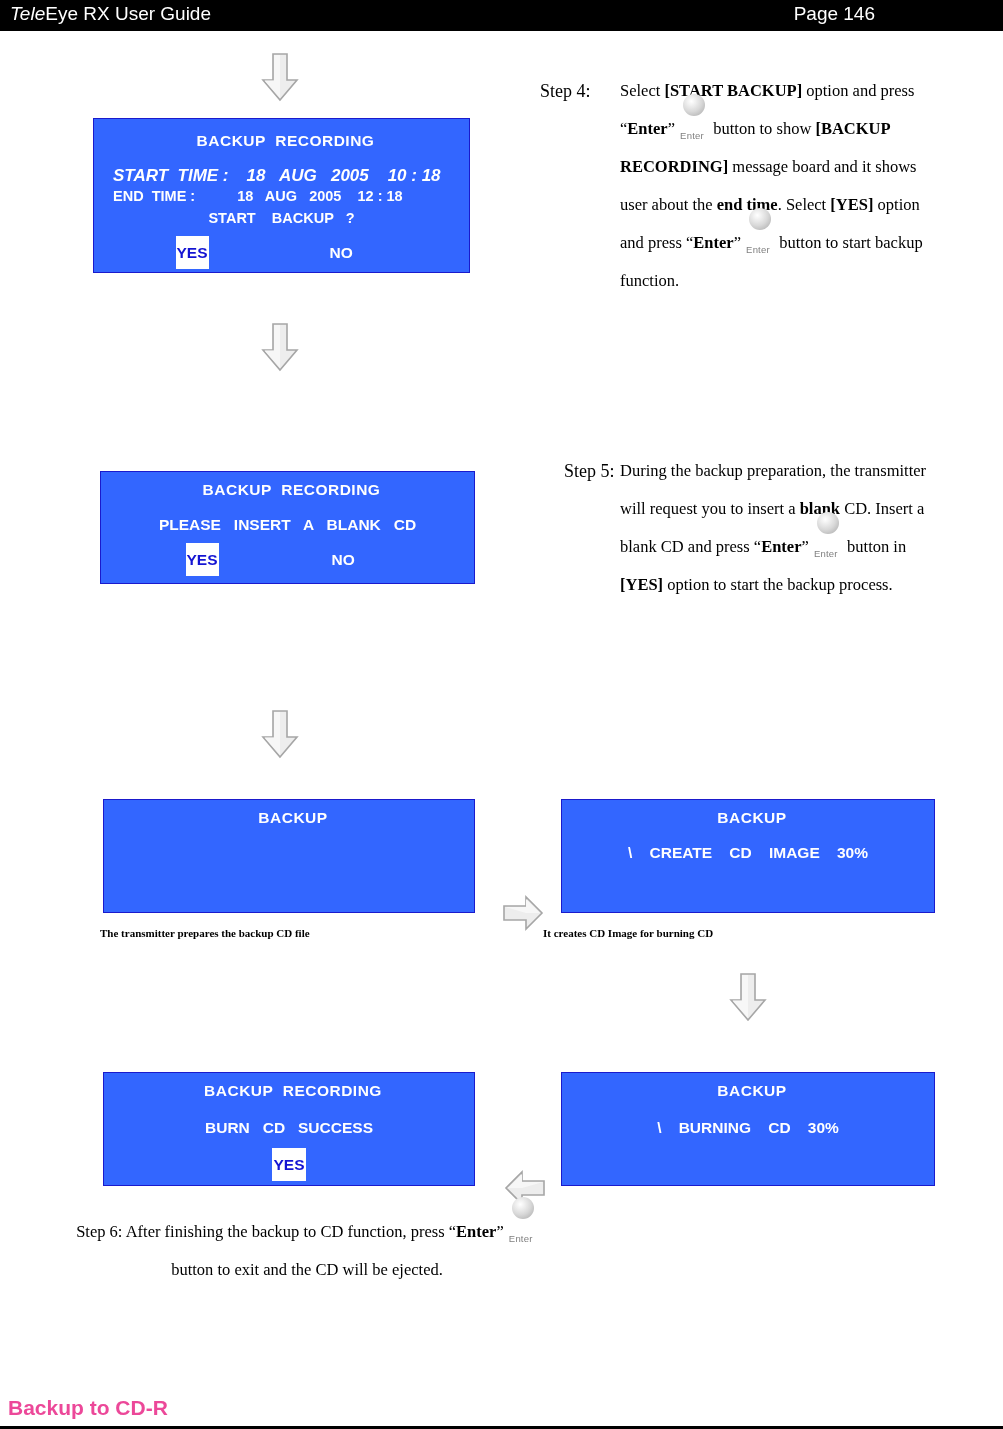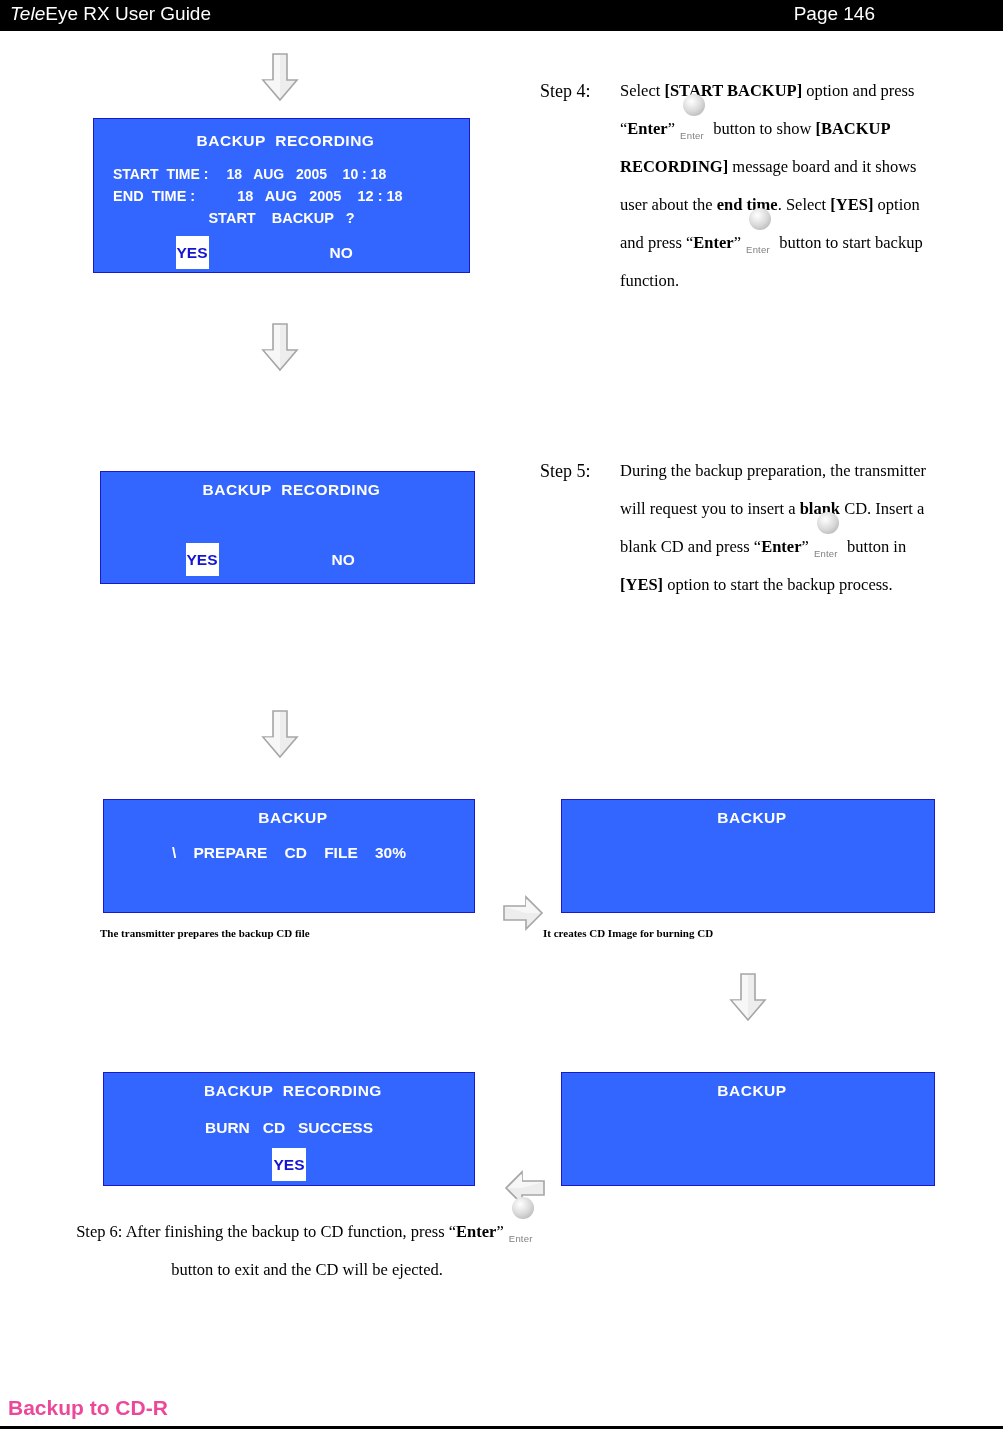--- a/index.html
+++ b/index.html
@@ -69,21 +69,21 @@
   }
   .hl {
     background: #ffffff;
     color: #1414d2;
     padding: 8px 1px;
   }
 
   
   #lcd1 { left: 93px; top: 118px; width: 377px; height: 155px; font-size: 15.5px; }
   #lcd1 .l1 { position: absolute; left: 0; right: 0; top: 14px; font-size: 15.5px; }
-  #lcd1 .l2 { position: absolute; left: 19px; top: 48px; text-align: left; font-size: 14px; }
+  #lcd1 .l2 { position: absolute; left: 19px; top: 48px; text-align: left; font-size: 17px; font-style: italic; }
   #lcd1 .l3 { position: absolute; left: 19px; top: 70px; text-align: left; font-size: 14.5px; }
   #lcd1 .l4 { position: absolute; left: 0; right: 0; top: 92px; font-size: 14.5px; }
   #lcd1 .l5 { position: absolute; left: 0; right: 0; top: 126px; font-size: 15.5px; }
   #lcd1 .yes-pos { display: inline-block; width: 150px; text-align: left; padding-left: 44px; box-sizing: border-box;}
   #lcd1 .no-pos  { display: inline-block; width: 150px; text-align: left; padding-left: 48px; box-sizing: border-box;}
 
   
   #lcd2 { left: 100px; top: 471px; width: 375px; height: 113px; font-size: 15.5px; }
   #lcd2 .l1 { position: absolute; left: 0; right: 0; top: 10px; }
   #lcd2 .l2 { position: absolute; left: 0; right: 0; top: 45px; }
@@ -128,21 +128,21 @@
   .steptext b { font-weight: bold; }
   .step-label {
     position: absolute;
     font-family: "Liberation Serif", serif;
     font-size: 18px;
     line-height: 38px;
     color: #000000;
   }
   #step4-label { left: 540px; top: 72px; }
   #step4-body  { left: 620px; top: 72px; width: 320px; }
-  #step5-label { left: 540px; top: 452px; text-align: center; }
+  #step5-label { left: 564px; top: 452px; text-align: center; }
   #step5-body  { left: 620px; top: 452px; width: 320px; }
 
   #step6-body {
     position: absolute;
     left: 72px; top: 1213px;
     width: 470px;
     text-align: center;
     font-family: "Liberation Serif", serif;
     font-size: 16.5px;
     line-height: 38px;
@@ -236,50 +236,51 @@
 
 <div class="arrow" style="left:258px; top:320px;">
   <svg width="44" height="56" viewBox="0 0 44 56">
     <polygon points="15,4 29,4 29,30 39,30 22,50 5,30 15,30" fill="#EDEDED" stroke="#A6A6A6" stroke-width="1.6"></polygon>
     <polygon points="16,5 22,5 22,31 22,48 6.5,30.5 16,30.5" fill="#F7F7F7"></polygon>
   </svg>
 </div>
 
 <div class="lcd" id="lcd2">
   <div class="line title-line l1">BACKUP  RECORDING</div>
+  <div class="line l2">PLEASE   INSERT   A   BLANK   CD</div>
   <div class="line l3"><span class="yes-pos"><span class="hl">YES</span></span><span class="no-pos">NO</span></div>
 </div>
 
 <div class="step-label" id="step5-label">Step 5:</div>
 <div class="steptext" id="step5-body">
   <span>During the backup preparation, the transmitter will request you to insert a </span><b>blank</b><span> CD. Insert a blank CD and press “</span><b>Enter</b><span>” </span><span class="enter-btn"><span class="ball"></span><span class="lbl">Enter</span></span><span> button in </span><b>[YES]</b><span> option to start the backup process.</span>
 </div>
 
 <div class="arrow" style="left:258px; top:707px;">
   <svg width="44" height="56" viewBox="0 0 44 56">
     <polygon points="15,4 29,4 29,30 39,30 22,50 5,30 15,30" fill="#EDEDED" stroke="#A6A6A6" stroke-width="1.6"></polygon>
     <polygon points="16,5 22,5 22,31 22,48 6.5,30.5 16,30.5" fill="#F7F7F7"></polygon>
   </svg>
 </div>
 
 <div class="lcd" id="lcd3">
   <div class="line title-line l1">BACKUP</div>
-  <div class="line l2">\    PREPARE    CD    FILE    30%</div>
 </div>
 <div class="caption" id="cap-left">The transmitter prepares the backup CD file</div>
 
 <div class="arrow" style="left:500px; top:893px;">
   <svg width="48" height="40" viewBox="0 0 48 40">
     <polygon points="4,13 26,13 26,4 42,20 26,36 26,27 4,27" fill="#EDEDED" stroke="#A6A6A6" stroke-width="1.6"></polygon>
     <polygon points="5,14 26,14 26,20 26,6 40,20 26,20" fill="#F7F7F7"></polygon>
   </svg>
 </div>
 
 <div class="lcd" id="lcd4">
   <div class="line title-line l1">BACKUP</div>
+  <div class="line l2">\    CREATE    CD    IMAGE    30%</div>
 </div>
 <div class="caption" id="cap-right">It creates CD Image for burning CD</div>
 
 <div class="arrow" style="left:726px; top:970px;">
   <svg width="44" height="56" viewBox="0 0 44 56">
     <polygon points="15,4 29,4 29,30 39,30 22,50 5,30 15,30" fill="#EDEDED" stroke="#A6A6A6" stroke-width="1.6"></polygon>
     <polygon points="16,5 22,5 22,31 22,48 6.5,30.5 16,30.5" fill="#F7F7F7"></polygon>
   </svg>
 </div>
 
@@ -291,20 +292,21 @@
 
 <div class="arrow" style="left:500px; top:1168px;">
   <svg width="48" height="40" viewBox="0 0 48 40">
     <polygon points="44,13 22,13 22,4 6,20 22,36 22,27 44,27" fill="#EDEDED" stroke="#A6A6A6" stroke-width="1.6"></polygon>
     <polygon points="43,14 22,14 22,20 22,6 8,20 22,20" fill="#F7F7F7"></polygon>
   </svg>
 </div>
 
 <div class="lcd" id="lcd6">
   <div class="line title-line l1">BACKUP</div>
+  <div class="line l2">\    BURNING    CD    30%</div>
 </div>
 
 <div id="step6-body">
   <span>Step 6: After finishing the backup to CD function, press “</span><b>Enter</b><span>” </span><span class="enter-btn"><span class="ball"></span><span class="lbl">Enter</span></span><span> button to exit and the CD will be ejected.</span>
 </div>
 
 <div class="page-footer">Backup to CD-R</div>
 <div class="footer-rule"></div>
 
 </body></html>

